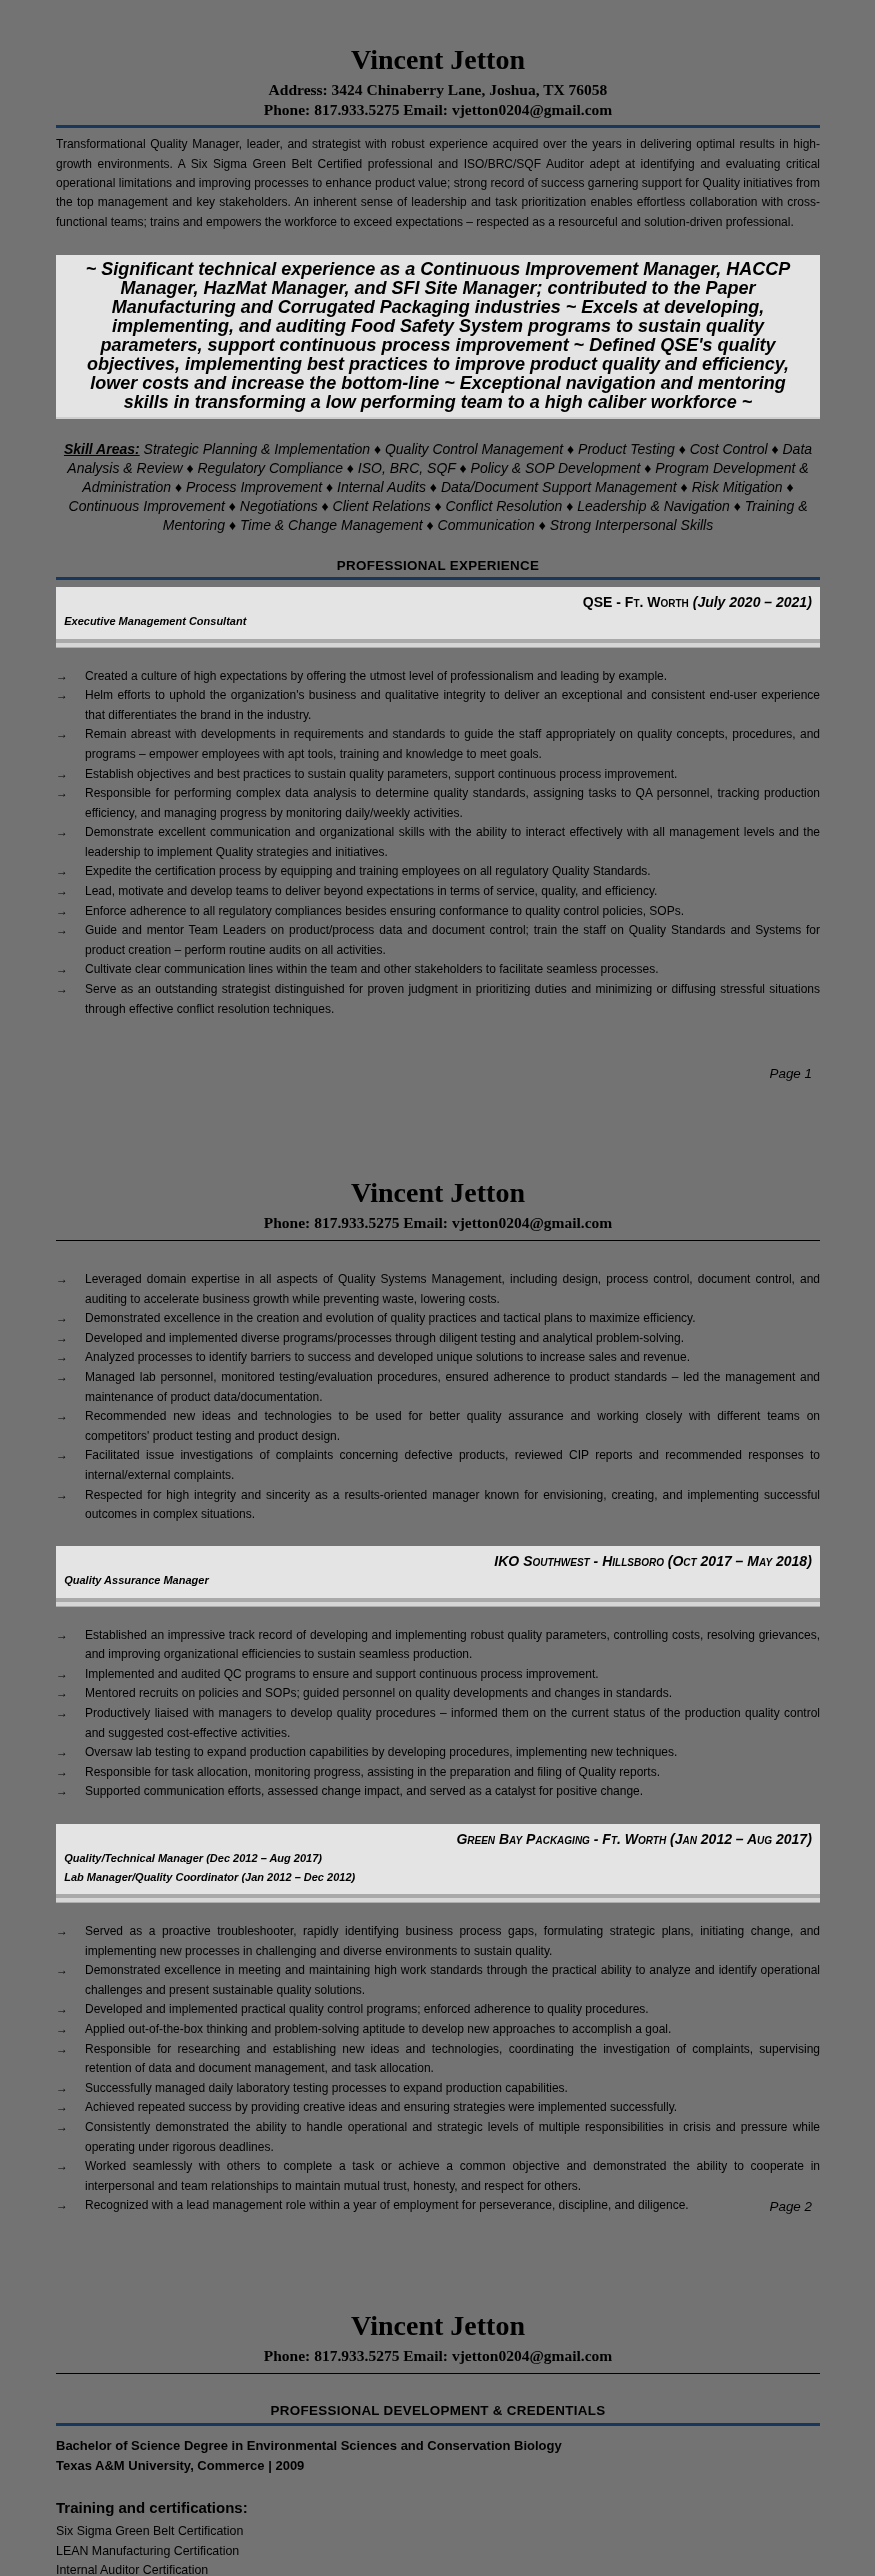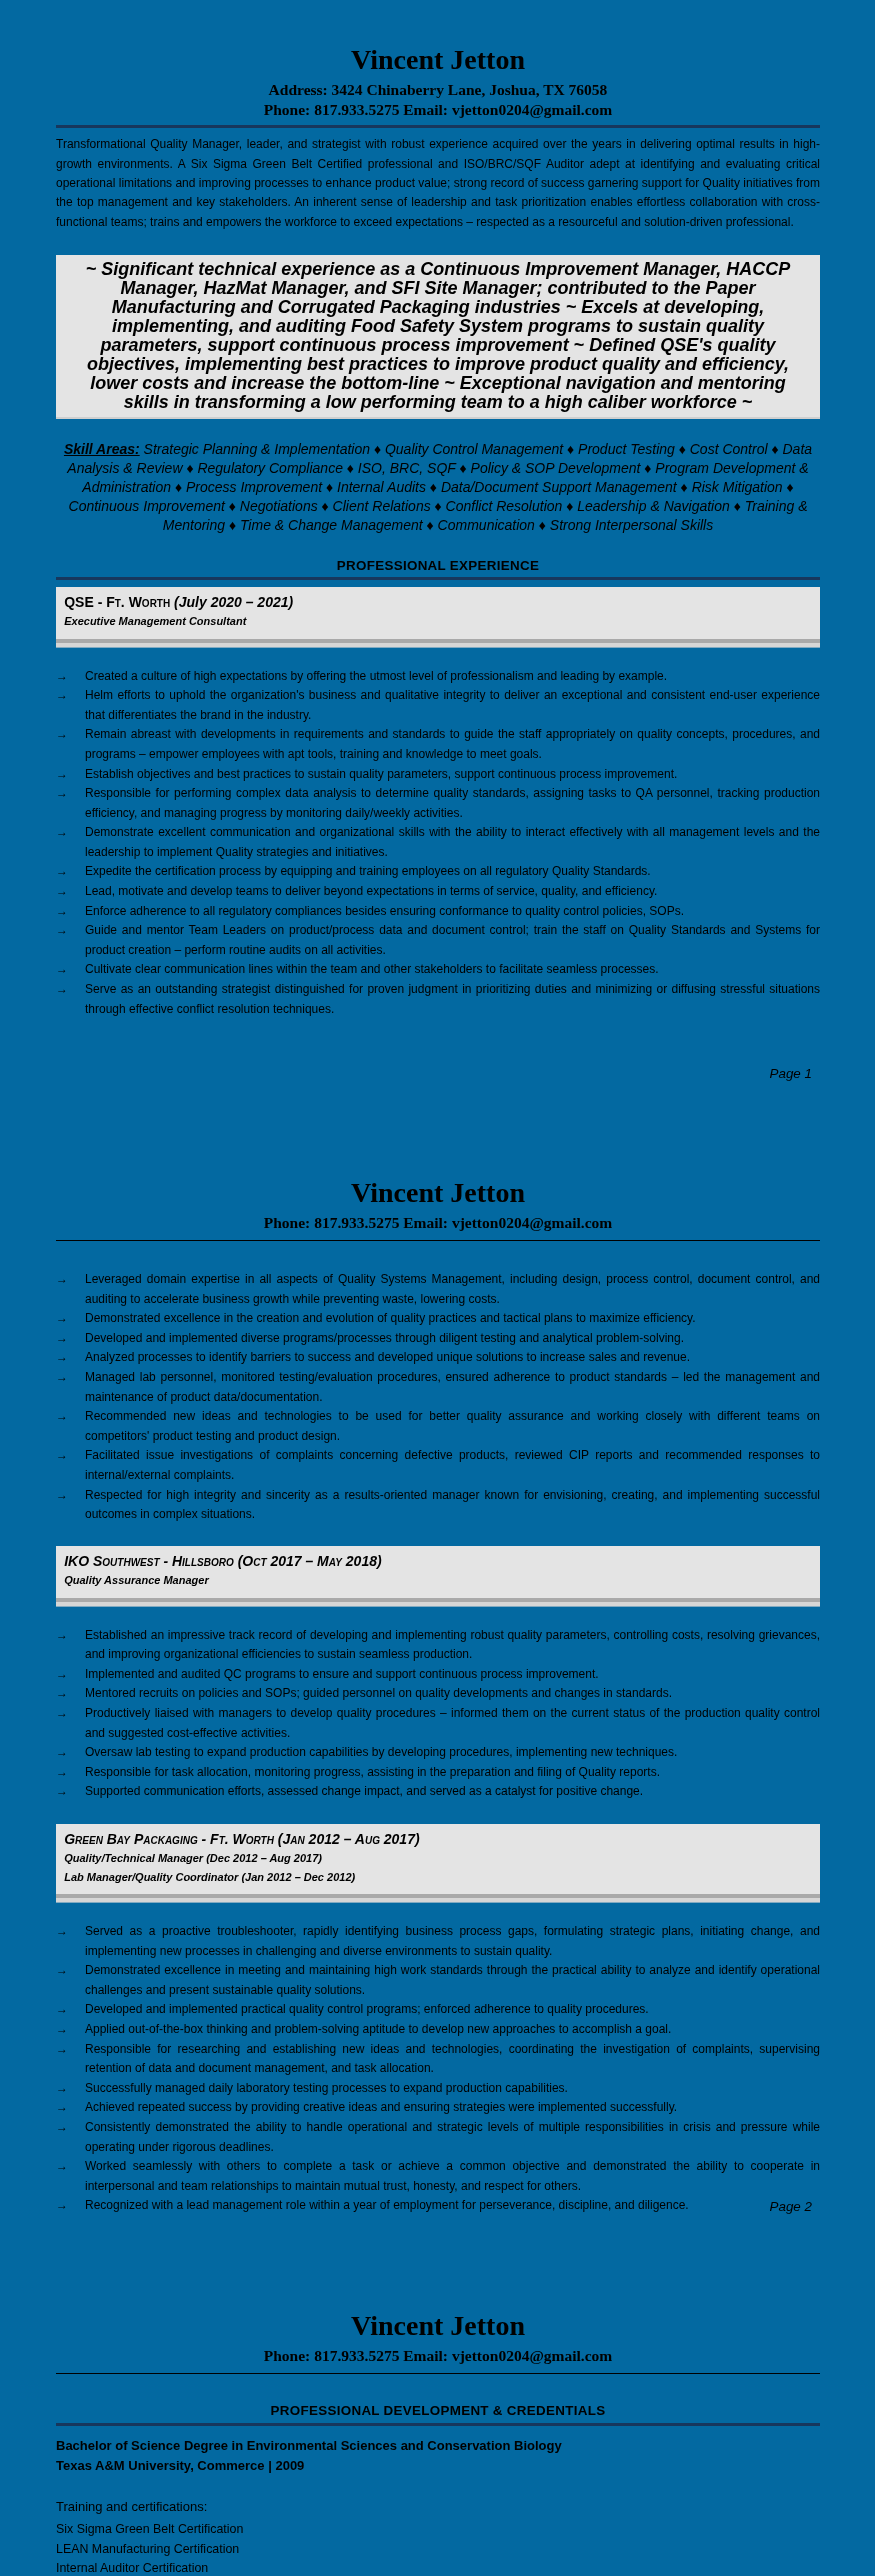--- a/index.html
+++ b/index.html
@@ -1,17 +1,17 @@
 <!DOCTYPE html>
 <html style="font-size:8.2px"><head>
 <meta charset="utf-8">
 <style>
   html,body{margin:0;padding:0;background:#ffffff;}
   body{width:876px;font-family:"Liberation Sans",sans-serif;color:#000;-webkit-font-smoothing:antialiased;}
-  .page{position:relative;width:876px;height:1133px;box-sizing:border-box;padding:0 56px;overflow:hidden;background:#0369a1;}
+  .page{position:relative;width:876px;height:1133px;box-sizing:border-box;padding:0 56px;overflow:hidden;background:#737373;}
 
   
   .name{font-family:"Liberation Serif",serif;font-weight:bold;font-size:28px;line-height:31px;text-align:center;margin:0;padding-top:44px;}
   .contact-line{font-family:"Liberation Serif",serif;font-weight:bold;font-size:15.5px;line-height:19.6px;text-align:center;margin:0;margin-top:5.2px;}
   .navy-rule{height:3.6px;background:#17375d;margin-top:5.2px;}
   .thin-rule{height:1px;background:#000;margin-top:7.2px;}
 
   .role-title{font-size:15.5px;font-weight:bold;text-align:center;margin-top:8.2px;}
 
   .summary{font-size:12px;line-height:19.3px;text-align:justify;margin-top:7.2px;}
@@ -21,35 +21,35 @@
 
   .skills{font-size:14px;line-height:19px;font-style:italic;text-align:center;margin-top:20.6px;}
   .skills .lbl{font-weight:bold;text-decoration:underline;}
 
   .section-heading{font-size:13.4px;font-weight:bold;text-align:center;margin-top:23px;letter-spacing:0.3px;}
   .section-rule{height:3.1px;background:#17375d;margin-top:4.6px;}
 
   
   .job-box{background:#e4e4e4;margin-top:21.6px;padding:6.2px 8.2px 7.2px 8.2px;
     border-bottom:4.1px solid #a9a9a9;box-shadow:0 4.6px 0 0 #d6d6d6;}
-  .job-box .line1{font-size:14px;line-height:19px;font-weight:bold;font-variant:small-caps;}
+  .job-box .line1{font-size:14px;line-height:19px;font-weight:bold;font-variant:small-caps;text-align:right;}
   .job-box .dates-upright{font-style:italic;font-variant:normal;}
   .job-box.jb-italic .line1{font-style:italic;}
   .job-box .role-line{font-size:11px;line-height:19px;font-weight:bold;font-style:italic;}
 
   
   .bullets{margin-top:24px;}
   .bullet{display:flex;}
   .bullet .arrow{flex:0 0 29px;font-size:12px;line-height:19.6px;}
   .bullet .text{flex:1;font-size:12px;line-height:19.6px;text-align:justify;}
 
   
   .degree{font-size:13px;line-height:19.6px;font-weight:bold;margin-top:10.3px;}
   .university{font-size:13px;line-height:19.6px;font-weight:bold;}
-  .block-label{font-size:13px;font-weight:normal;margin-top:24px;}
+  .block-label{font-size:15px;font-weight:bold;margin-top:24px;}
   .plain-list{margin-top:6.2px;}
   .plain-list .item{font-size:12.4px;line-height:19.3px;}
 
   .page-number{position:absolute;right:64px;bottom:52px;font-size:13.4px;font-style:italic;}
 </style>
 </head>
 <body>
 
 <div class="page">
   <div class="name">Vincent Jetton</div>

